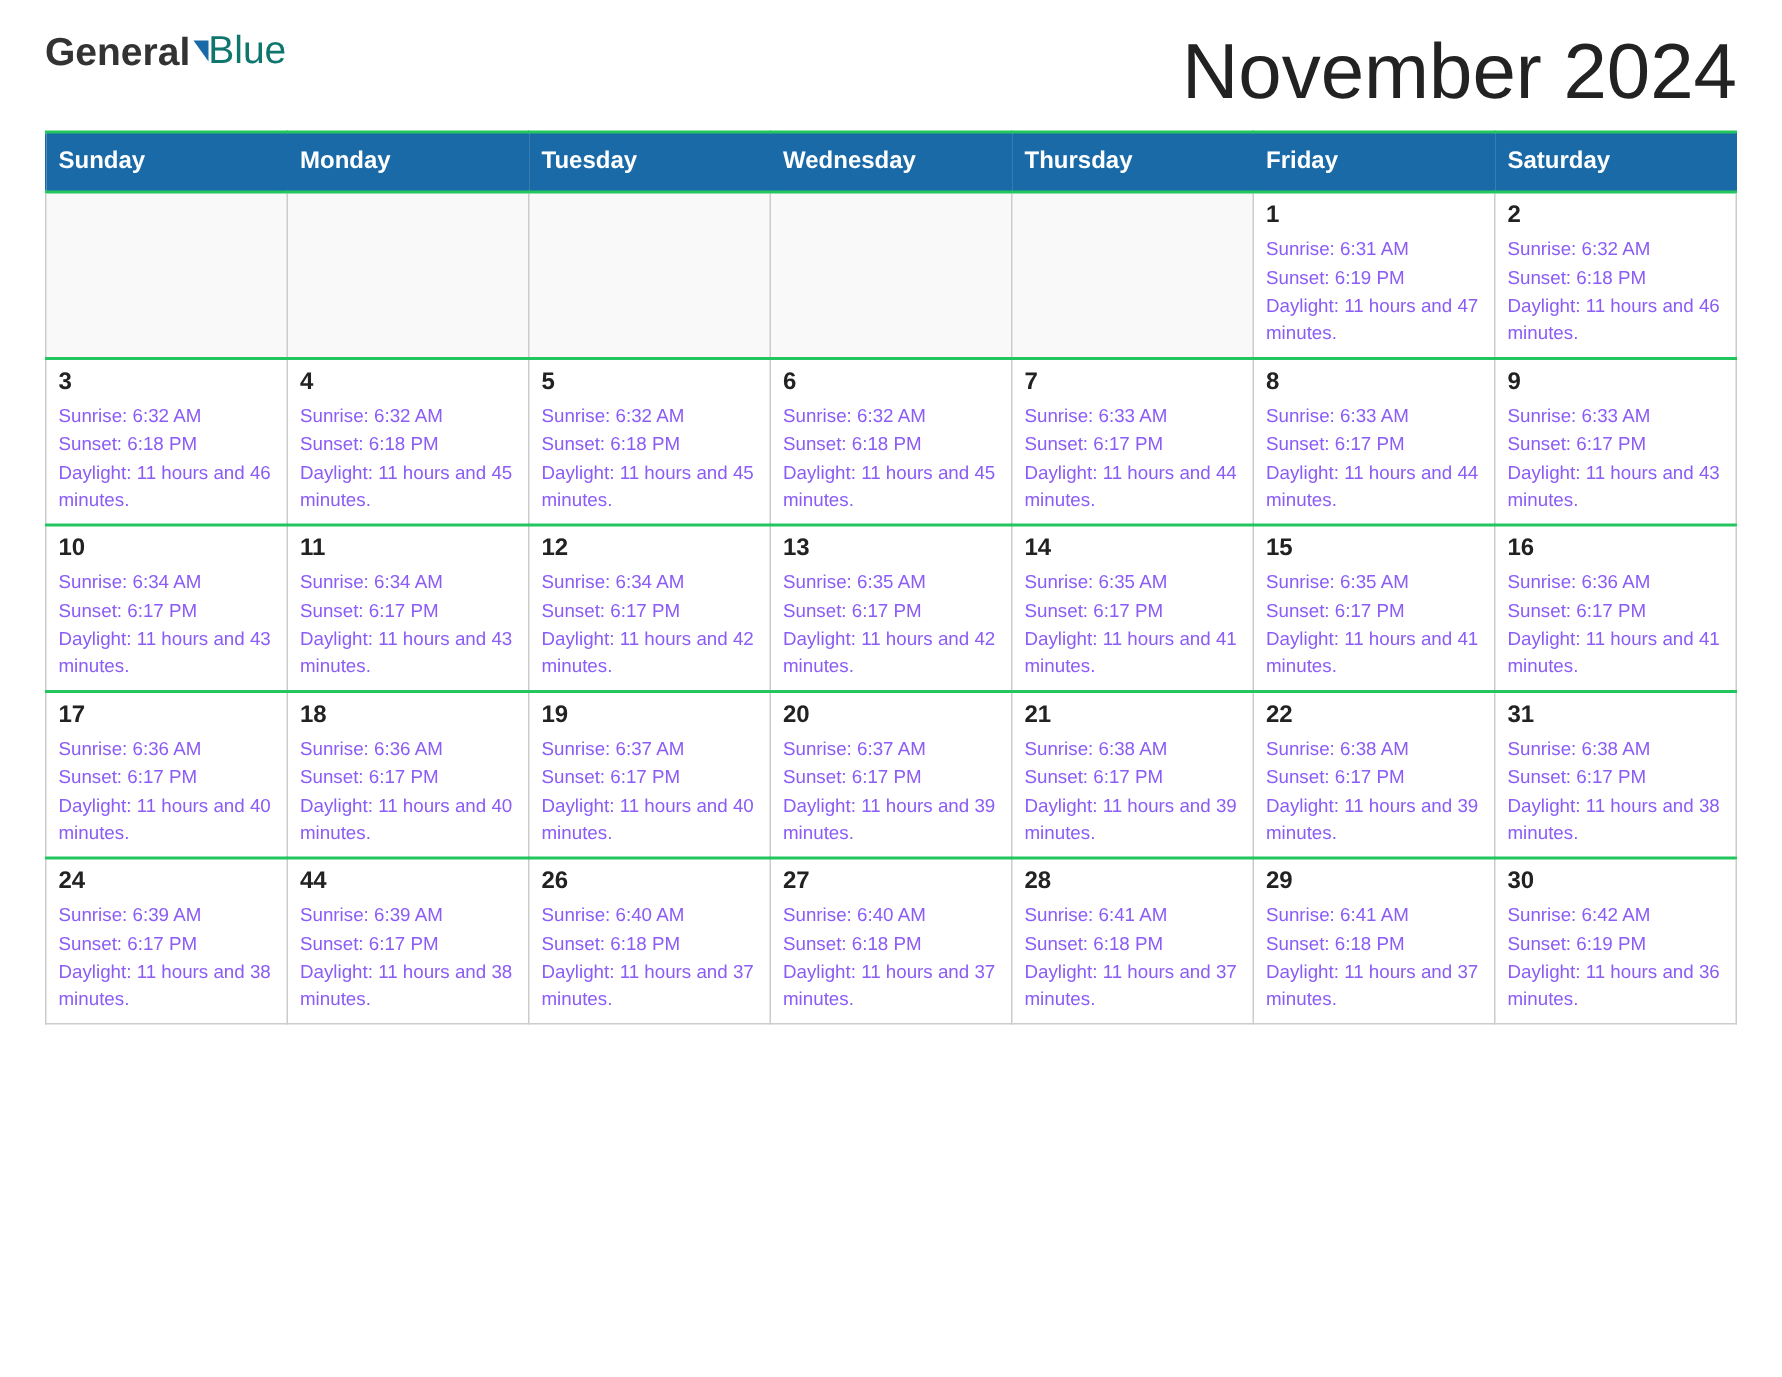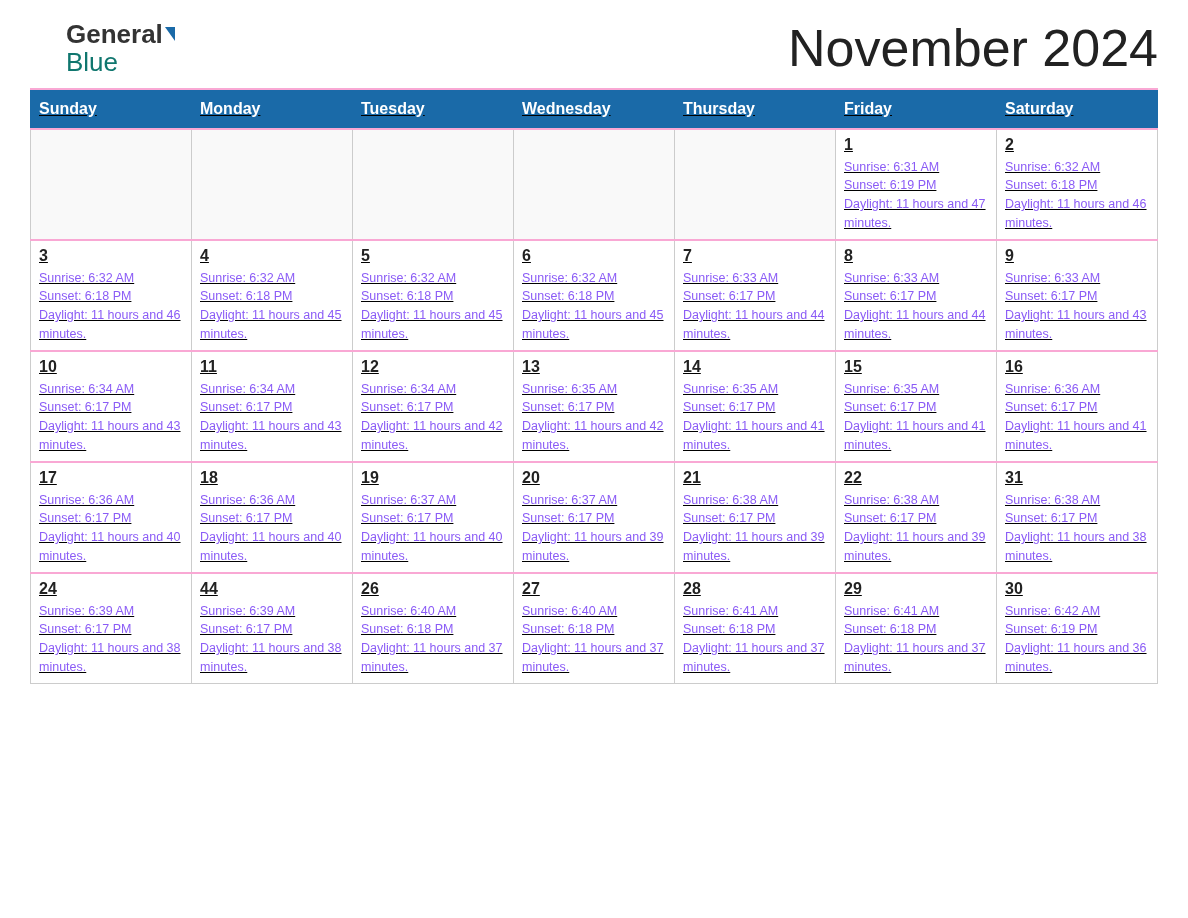--- a/index.html
+++ b/index.html
@@ -11,23 +11,21 @@
       padding: 20px 30px;
     }
     .header-row {
       display: flex;
       justify-content: space-between;
       align-items: flex-start;
       margin-bottom: 10px;
     }
     .logo-container {
       display: flex;
-      flex-direction: column;
       align-items: flex-start;
-      margin-left: 36px;
     }
     .logo-general {
       font-size: 26px;
       font-weight: bold;
       color: #333;
       line-height: 1.1;
     }
     .logo-triangle {
       display: inline-block;
       width: 0;
@@ -76,22 +74,21 @@
     .calendar-table td {
       vertical-align: top;
       padding: 6px 8px;
       border: 1px solid #ccc;
       width: calc(100% / 7);
       min-height: 120px;
       font-size: 13px;
       color: #333;
     }
     .calendar-table tr {
-      border-top: 2px solid #f9a8d4;
-      text-decoration: underline;
+      border-top: 2px solid #22c55e;
     }
     .day-number {
       font-size: 16px;
       font-weight: bold;
       color: #222;
       display: block;
       margin-bottom: 4px;
     }
     .day-info {
       font-size: 12.5px;

